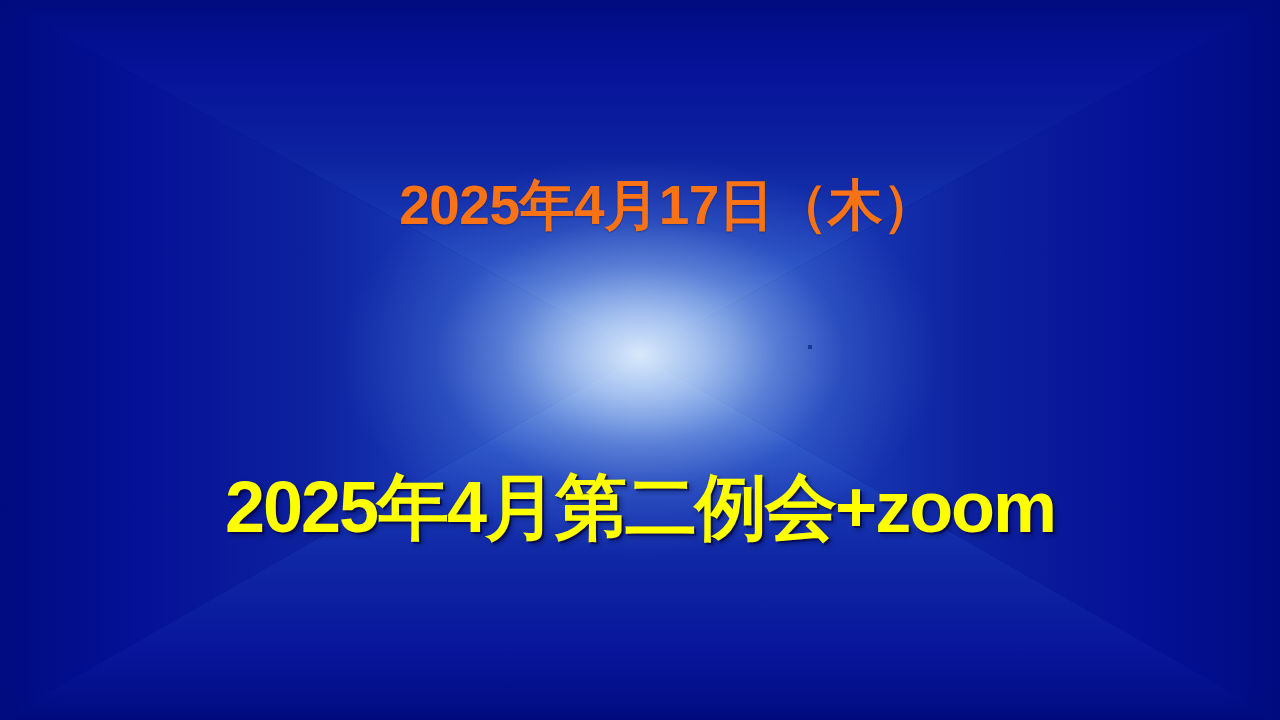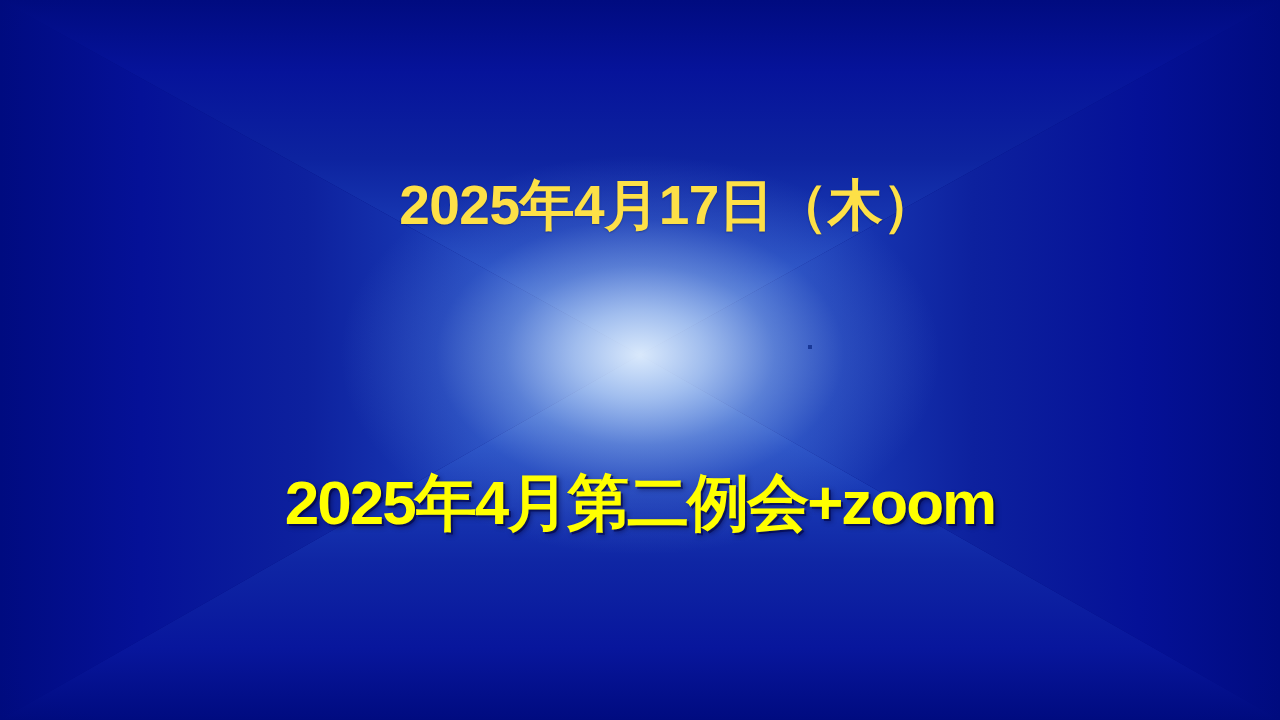--- a/index.html
+++ b/index.html
@@ -134,37 +134,37 @@
   
 
   .date-line {
     position: absolute;
     left: 0;
     top: 176px;
     width: 1280px;
     text-align: center;
     padding-left: 56px;
     box-sizing: border-box;
-    color: #fde047;
+    color: #f97316;
     font-size: 55px;
     font-weight: 700;
     line-height: 1.08;
     letter-spacing: -0.5px;
     white-space: nowrap;
     text-shadow: 0 1px 2px rgba(0,0,40,0.30);
   }
 
   .headline {
     position: absolute;
     left: 0;
     top: 470px;
     width: 1280px;
     text-align: center;
     color: #ffff00;
-    font-size: 62px;
+    font-size: 72px;
     font-weight: 700;
     line-height: 1.05;
     letter-spacing: -2px;
     white-space: nowrap;
     text-shadow:
       2px 2px 0 rgba(0,0,60,0.55),
       3px 3px 5px rgba(0,0,50,0.45);
   }
 </style>
 </head>

